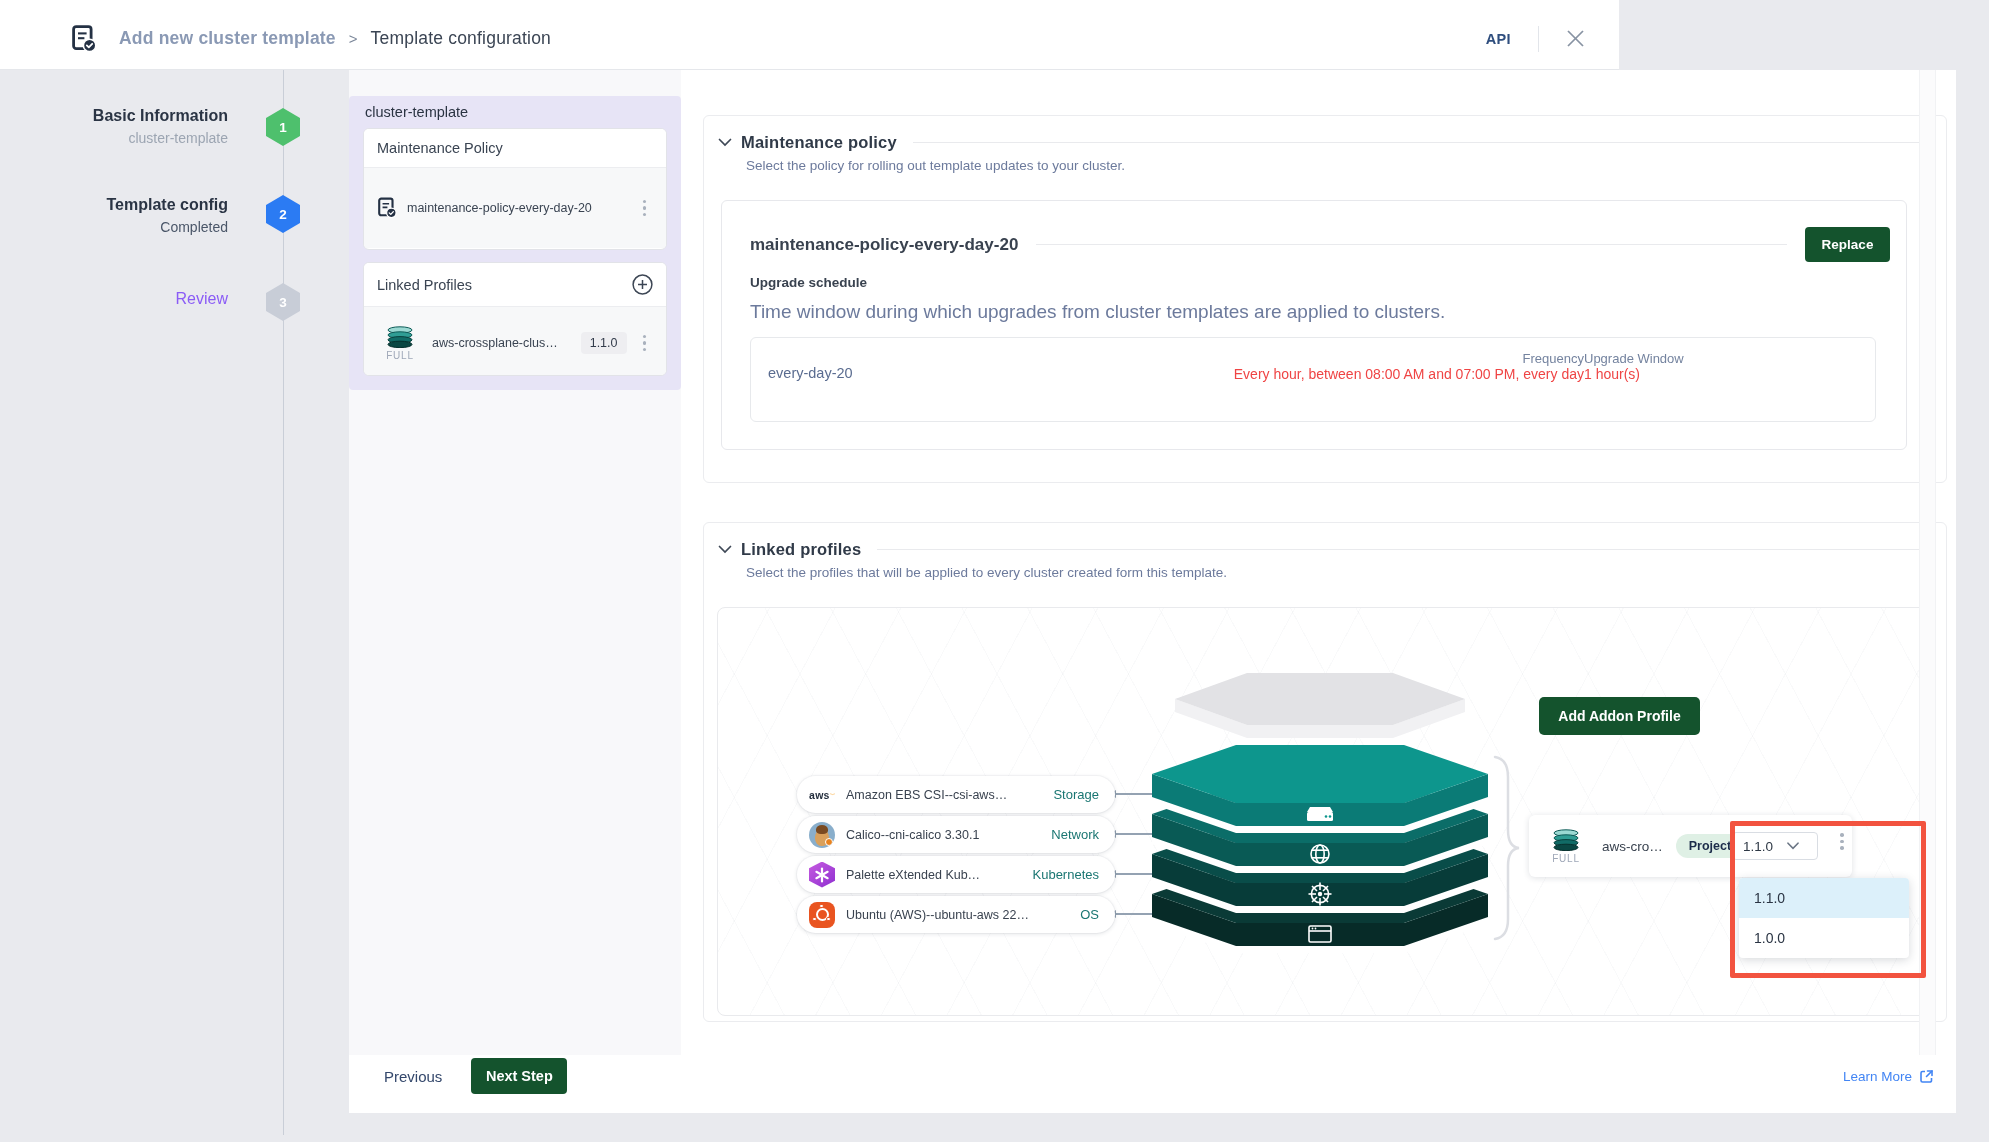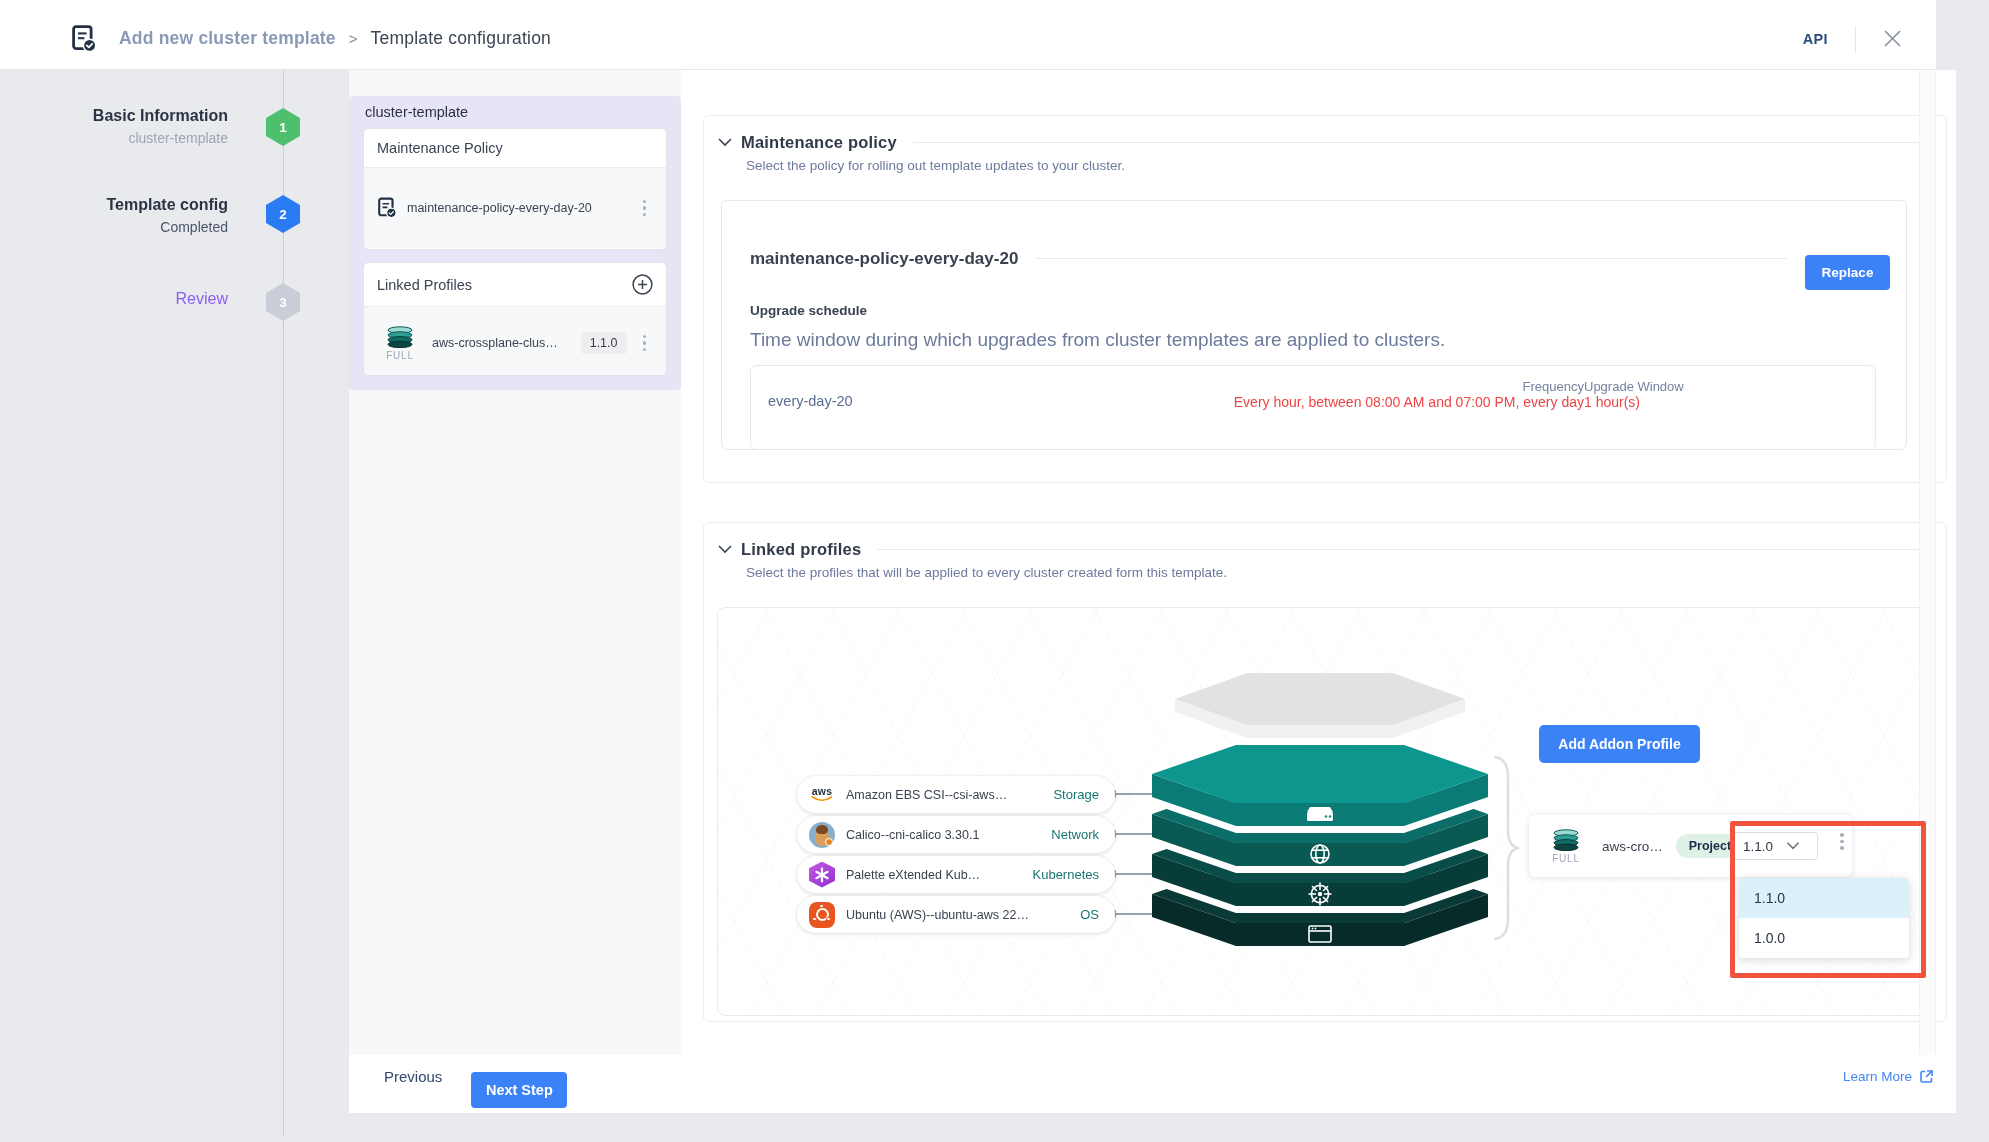--- a/index.html
+++ b/index.html
@@ -1,20 +1,20 @@
 <!DOCTYPE html>
 <html><head>
 <meta charset="utf-8">
 <style>
   * { margin:0; padding:0; box-sizing:border-box; }
   body { background:#E9EAEE; font-family:"Liberation Sans","DejaVu Sans",sans-serif; }
   .canvas { position:relative; width:1989px; height:1142px; background:#E9EAEE; overflow:hidden; }
 
   
-  .header { position:absolute; left:0; top:0; width:1936px; height:70px; background:#fff;
+  .header { position:absolute; left:0; top:0; width:1619px; height:70px; background:#fff;
             border-bottom:1px solid #E5E7EB; display:flex; align-items:center; padding:8px 34px 0 72px; z-index:5;}
   .crumb-parent { margin-left:22px; font-size:17.5px; font-weight:600; color:#8A99B4; letter-spacing:.2px; cursor:pointer;}
   .crumb-sep { margin:0 13px; font-size:15px; color:#7A8699; }
   .crumb-current { font-size:17.5px; font-weight:500; color:#3B4554; letter-spacing:.2px;}
   .hdr-right { margin-left:auto; display:flex; align-items:center; }
   .api-link { font-size:14.5px; font-weight:600; color:#2F4E7E; letter-spacing:.4px; cursor:pointer;}
   .hdr-div { width:1px; height:26px; background:#E2E5EA; margin:0 27px; }
   .close-btn { cursor:pointer; display:flex; align-items:center; }
 
   
@@ -50,22 +50,22 @@
   .sec-head { display:flex; align-items:center; padding:17px 16px 0 14px; }
   .sec-title { margin-left:9px; font-size:16.5px; font-weight:600; color:#303A48; letter-spacing:.2px;}
   .rule { flex:1; height:1px; background:#E9EAED; margin-left:16px; }
   .sec-sub { margin:6px 0 0 42px; font-size:13.5px; color:#6C7A9C; }
 
   .policy-card { position:absolute; left:17px; top:84px; width:1186px; height:250px;
                  border:1px solid #E7E8EC; border-radius:6px; background:#fff; padding:26px 16px 0 28px;}
   .policy-head { display:flex; align-items:center; }
   .policy-name { font-size:17px; font-weight:600; color:#39424F; }
   .policy-head .rule { margin:0 18px; }
-  .btn-teal { background:#3b82f6; color:#fff; border:none; border-radius:4px; font-size:13.5px; font-weight:600;
-              display:flex; align-items:center; justify-content:center; cursor:pointer; font-family:inherit;margin-top:28px;}
+  .btn-teal { background:#14532d; color:#fff; border:none; border-radius:4px; font-size:13.5px; font-weight:600;
+              display:flex; align-items:center; justify-content:center; cursor:pointer; font-family:inherit;}
   .replace-btn { width:85px; height:35px; }
   .sched-h { margin-top:13px; font-size:13.5px; font-weight:600; color:#39424F; }
   .sched-d { margin-top:11px; font-size:19px; color:#6C7A9C; }
   .sched-box { margin-top:14px; margin-right:14px; height:85px; border:1px solid #E7E9EC; border-radius:6px; display:flex;}
   .sb-name { width:246px; padding:27px 0 0 17px; font-size:14.5px; color:#5A6C90; }
   .sb-col { padding-top:13px; }
   .sb-col.c2 { width:587px;text-align:right; }
   .sb-label { font-size:13px; color:#74839F; }
   .sb-value { margin-top:0; font-size:14px; color:#ef4444; }
 
@@ -105,21 +105,21 @@
   .footer { position:absolute; left:349px; top:1055px; width:1607px; height:58px; background:#fff;
             display:flex; align-items:center; padding:0 22px 16px 35px; z-index:4;}
   .prev-link { font-size:15px; font-weight:500; color:#33476B; cursor:pointer; }
   .next-btn { margin-left:29px; width:96px; height:36px; font-size:14.5px; }
   .learn-more { margin-left:auto; display:flex; align-items:center; gap:7px; color:#4285F4; font-size:13.5px;
                 font-weight:500; cursor:pointer; }
   .scroll-track { position:absolute; left:1919px; top:70px; width:17px; height:985px; background:#FBFBFC;
                   border-left:1px solid #F1F2F4; border-right:1px solid #F1F2F4; }
 
   
-  .aws-ic { width:26px; display:flex; flex-direction:column; align-items:center; }
+  .aws-ic { width:26px; display:flex; flex-direction:row; align-items:center; }
   .aws-ic b { font-size:10.5px; color:#252F3E; letter-spacing:.3px; line-height:10px; font-weight:700;}
   .calico-ic { width:26px; height:26px; border-radius:50%; background:#89AECB; position:relative; overflow:hidden; flex:none;}
   .calico-ic .body { position:absolute; left:6px; top:7px; width:14px; height:17px; background:#D9A05B; border-radius:50% 50% 45% 45%;}
   .calico-ic .head { position:absolute; left:7px; top:3px; width:12px; height:9px; background:#7A4A21; border-radius:50% 50% 40% 40%;}
   .calico-ic .ball { position:absolute; right:2px; bottom:2px; width:8px; height:8px; background:#E8821E; border-radius:50%; border:1px solid #fff;}
   .pxk-ic { width:26px; height:26px; flex:none; clip-path:polygon(50% 0%,100% 26%,100% 74%,50% 100%,0% 74%,0% 26%);
             background:linear-gradient(140deg,#C65BE0,#8E2FD0); display:flex; align-items:center; justify-content:center;}
   .ubuntu-ic { width:26px; height:26px; flex:none; border-radius:8px; background:#E95420; position:relative;}
   .ubuntu-ic .ring { position:absolute; left:6.5px; top:6.5px; width:13px; height:13px; border:2px solid #fff; border-radius:50%;}
   .ubuntu-ic .d { position:absolute; width:4.4px; height:4.4px; background:#fff; border:1.4px solid #E95420; border-radius:50%;}

